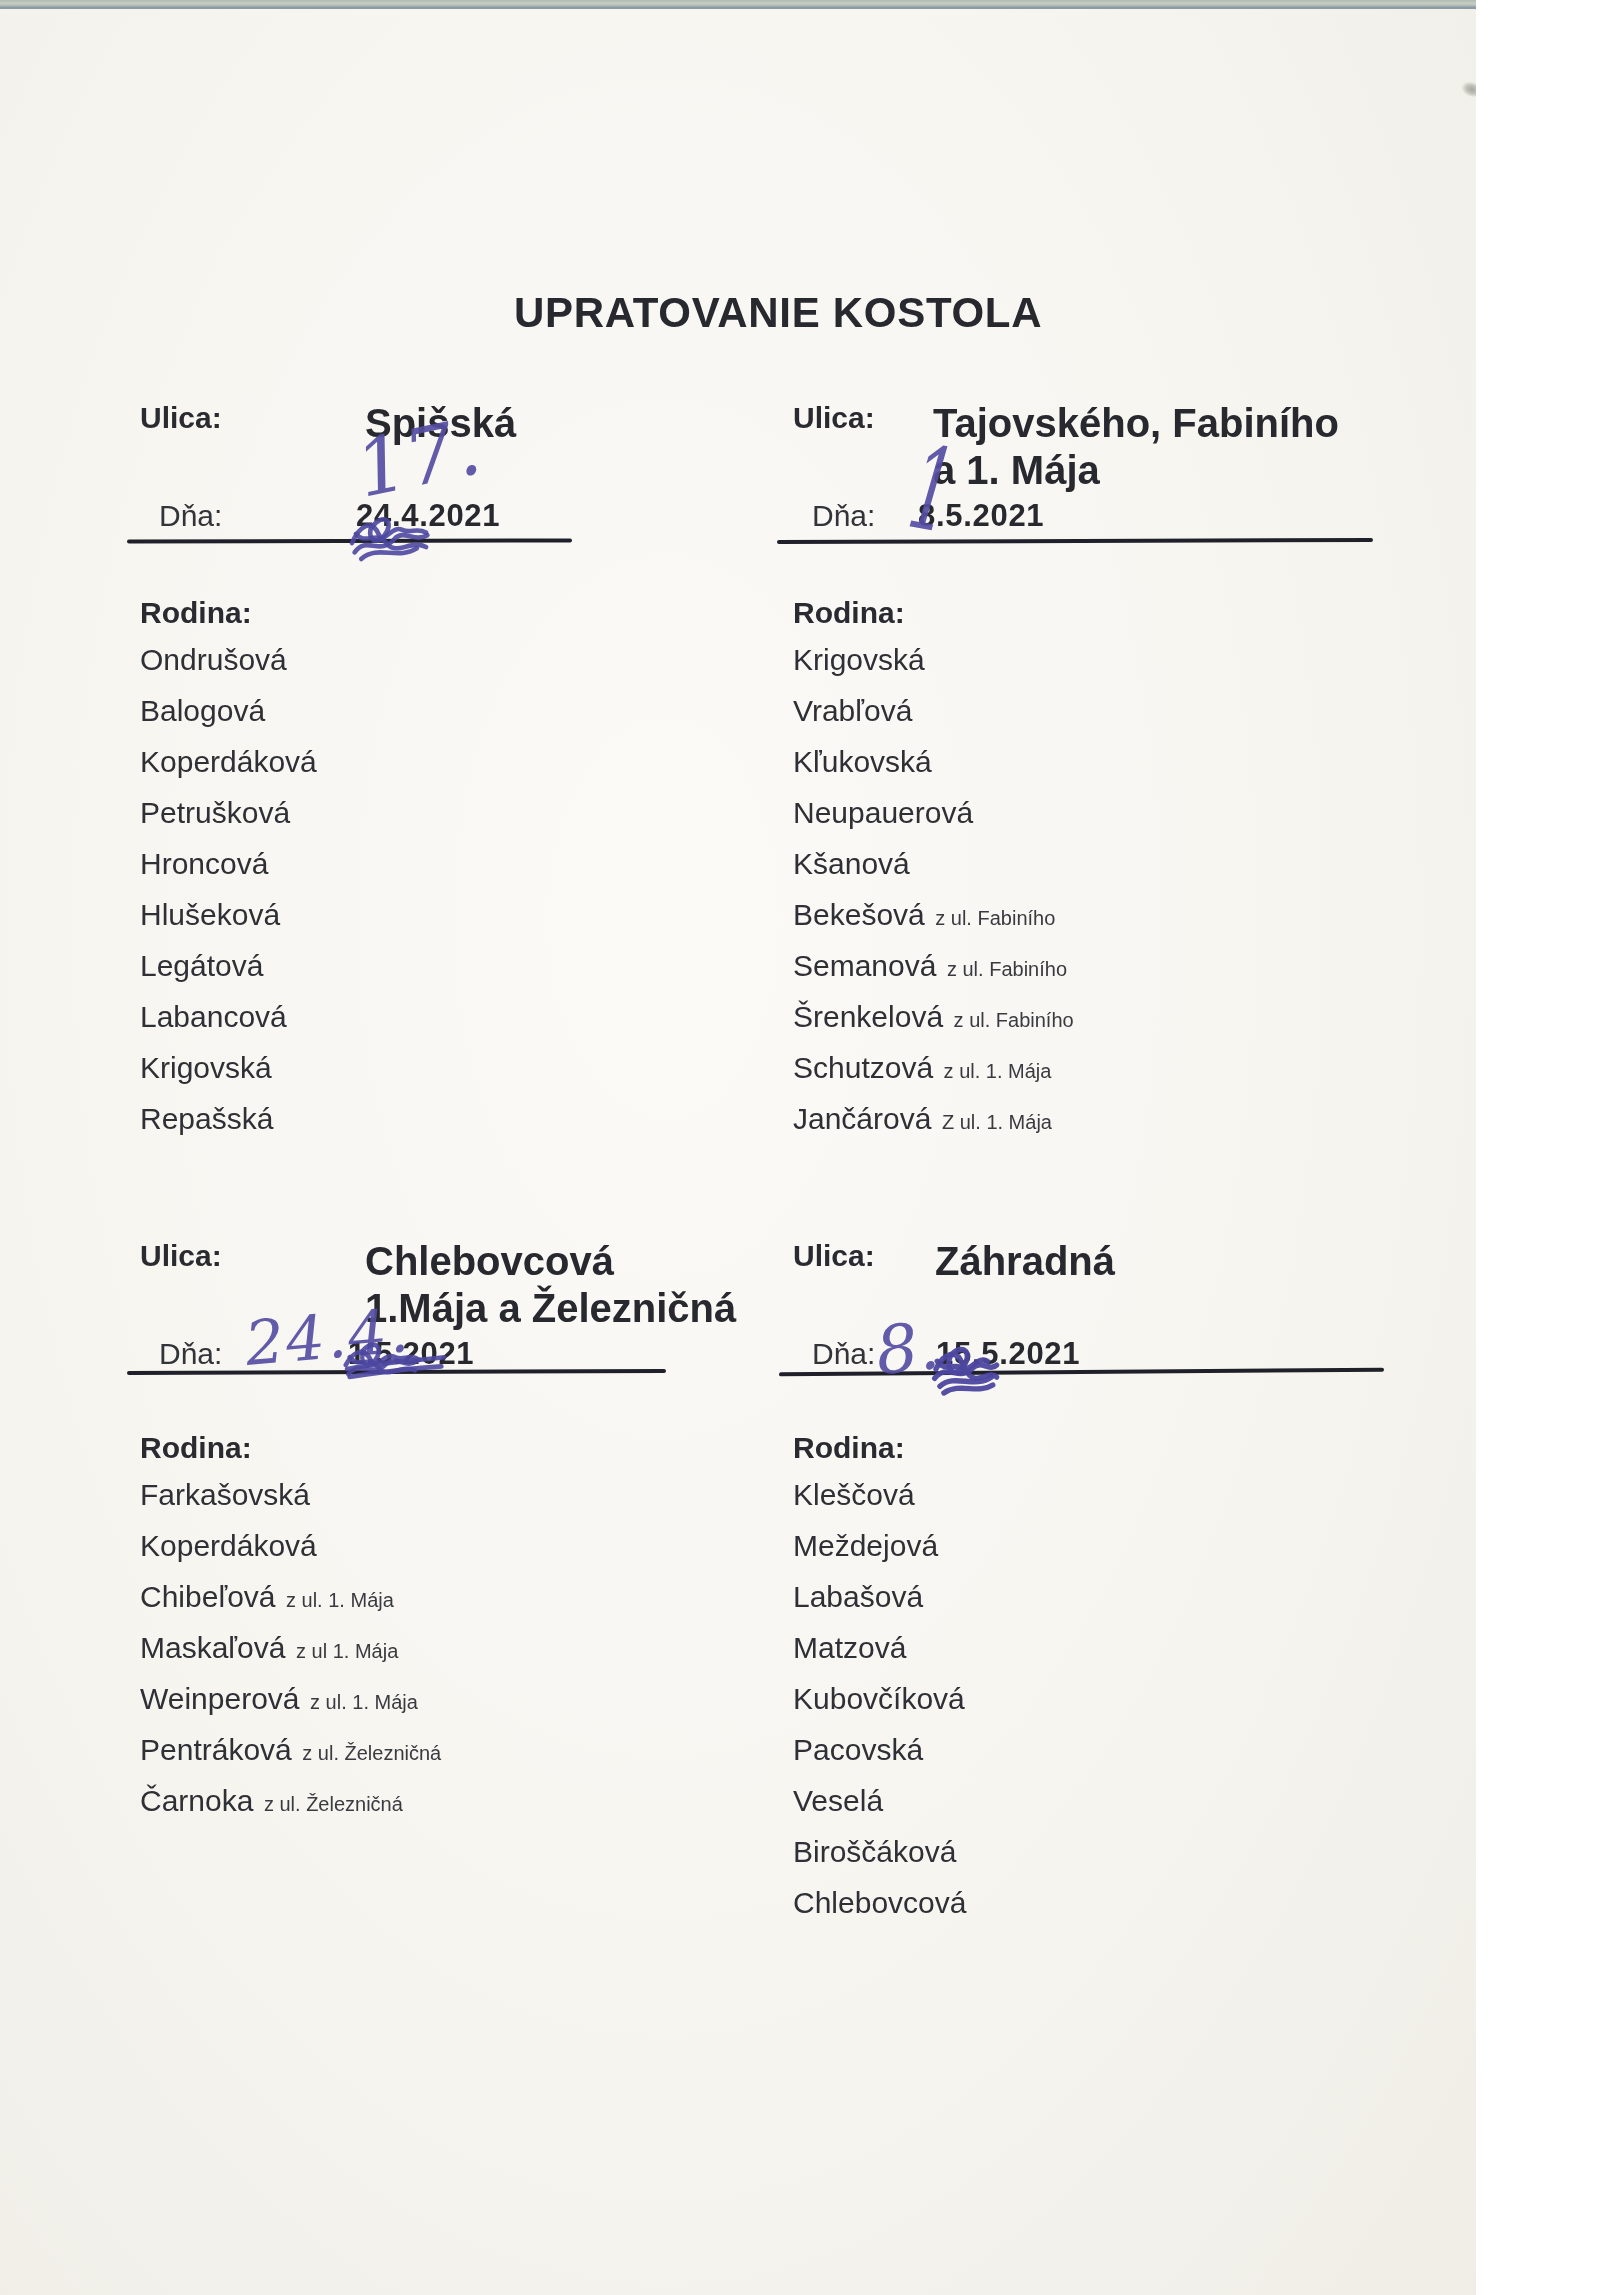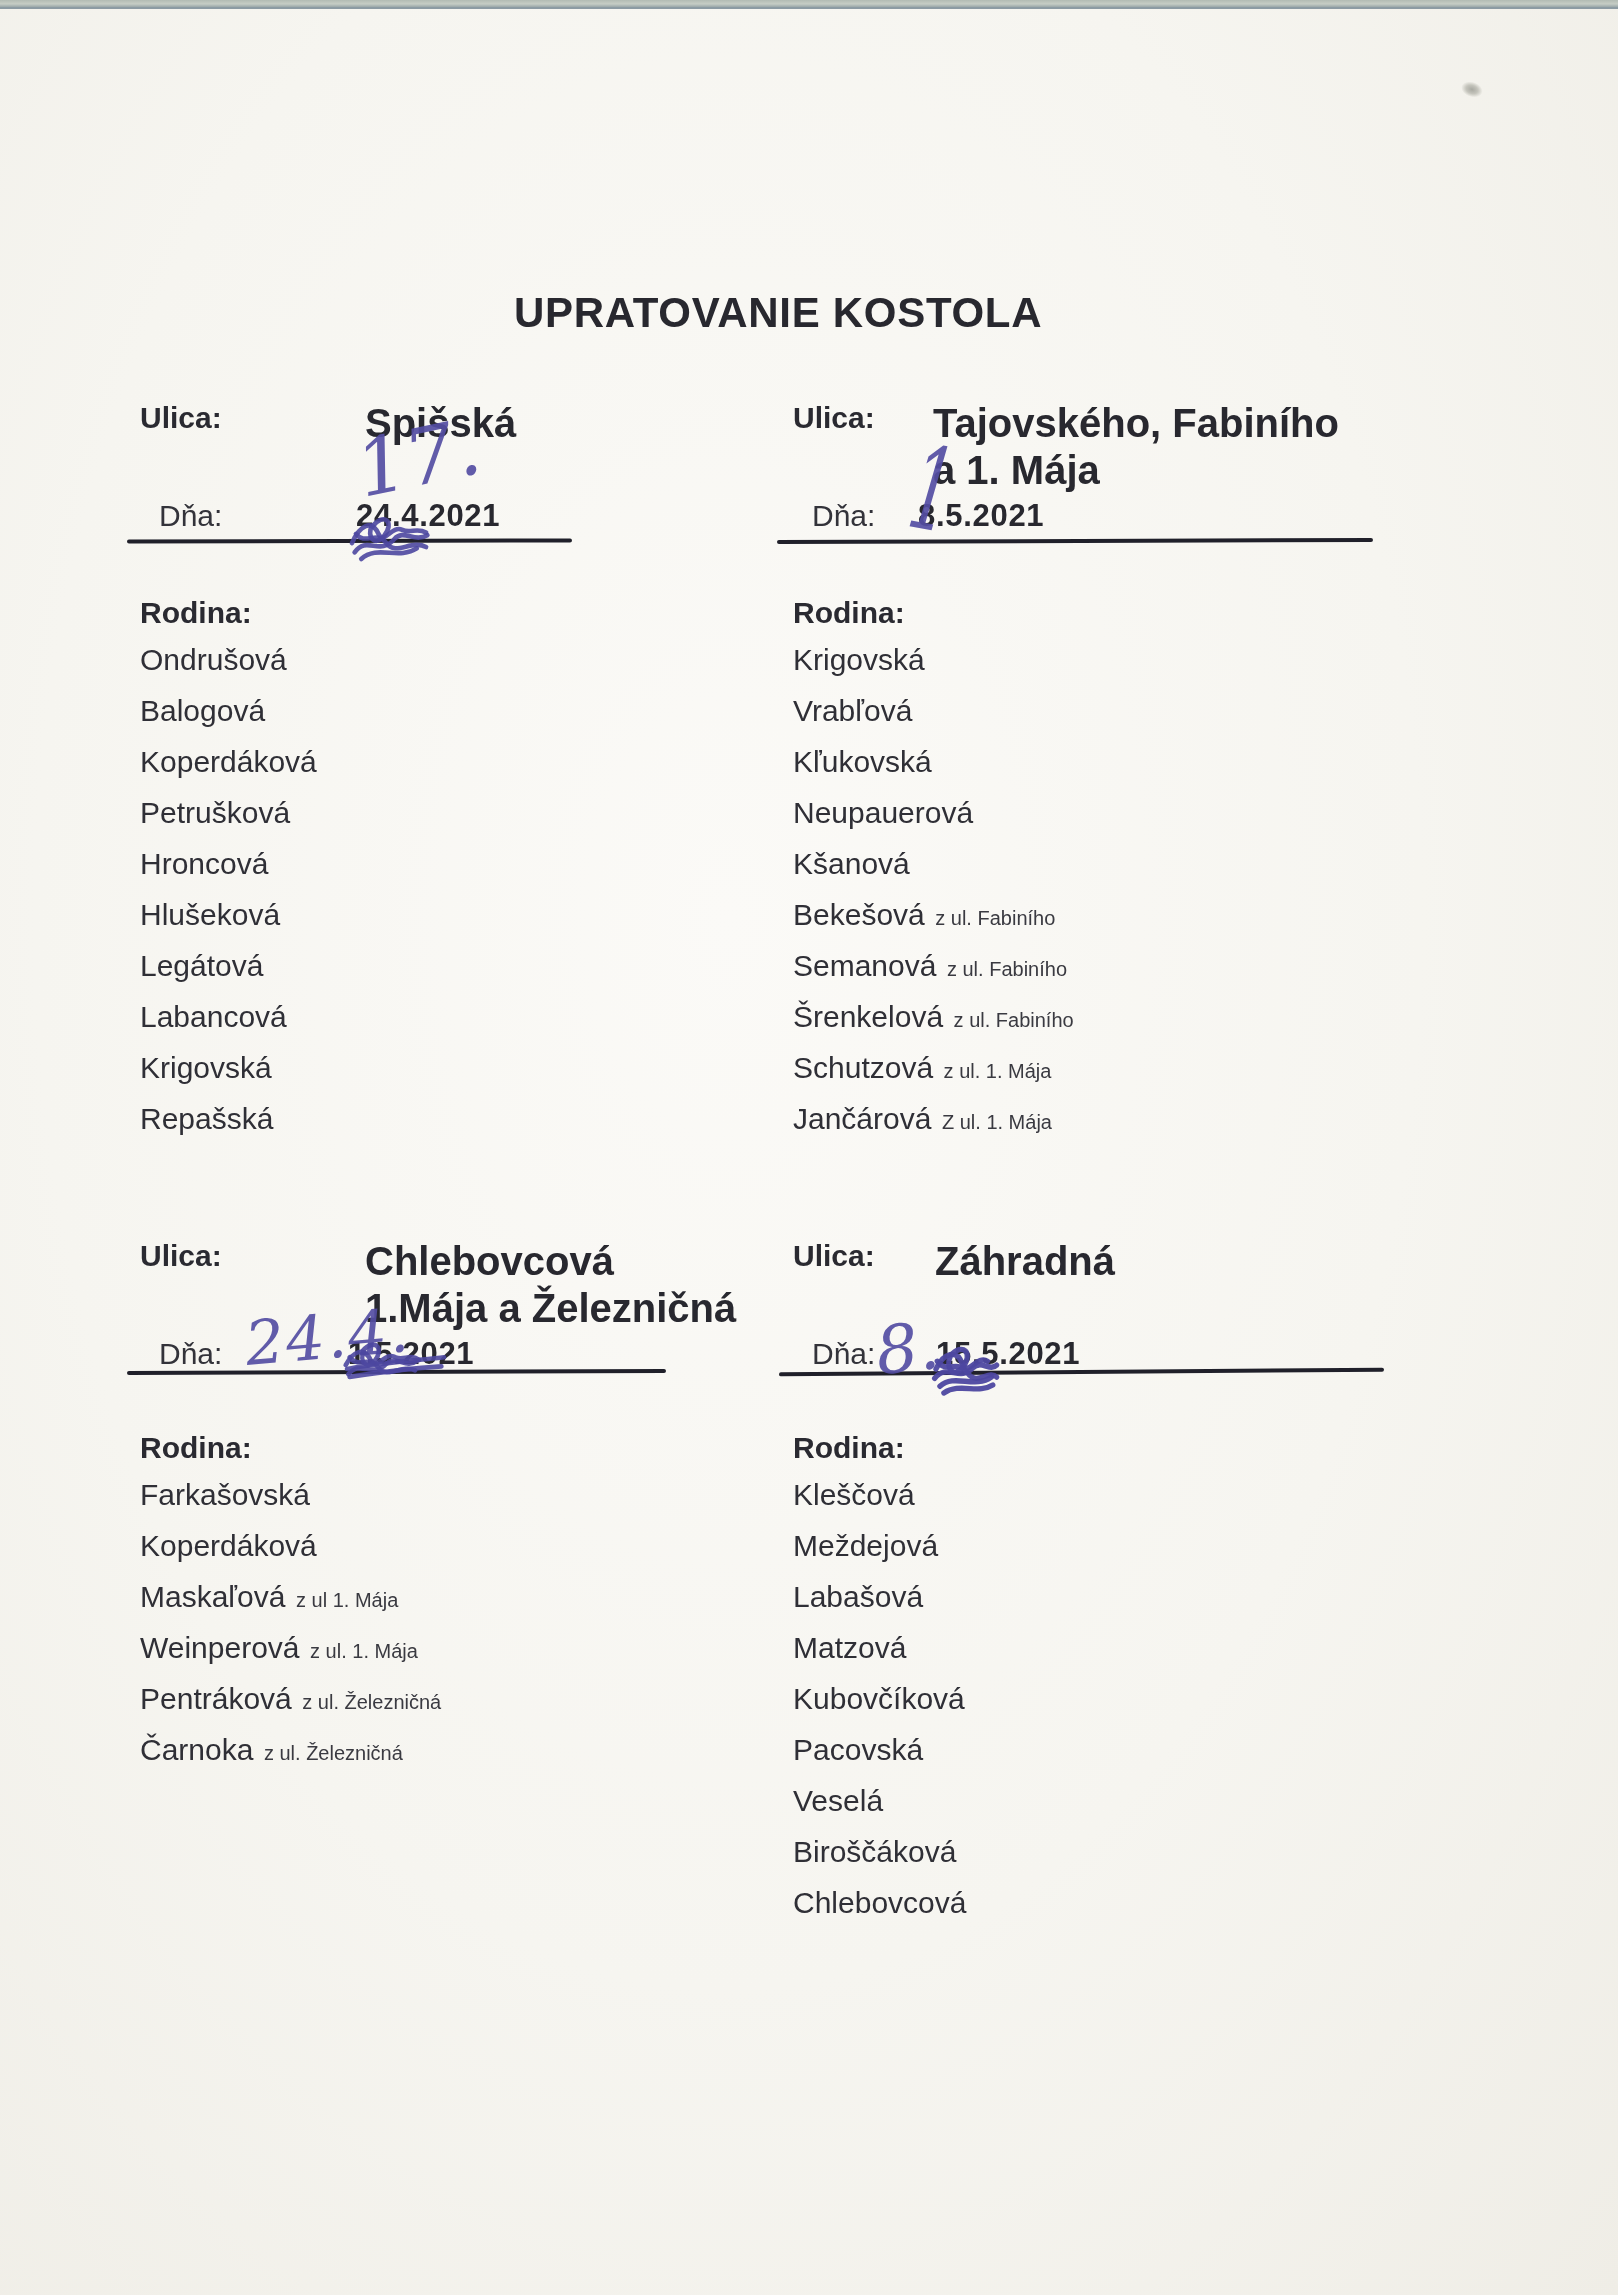--- a/index.html
+++ b/index.html
@@ -1,16 +1,16 @@
 <!DOCTYPE html>
 <html style="font-size:10.5px"><head>
 <meta charset="utf-8">
 <style>
   html,body{margin:0;padding:0;}
-  .page{position:relative;width:1618px;height:2295px;overflow:hidden;
+  .page{position:relative;width:1476px;height:2295px;overflow:hidden;
         background:#f6f5f1;
         background-image:radial-gradient(ellipse at 45% 40%, #fbfaf7 0%, #f6f5f0 55%, #efede6 100%);
         font-family:"Liberation Sans", sans-serif;color:#2c2c33;}
   .scan-edge{position:absolute;top:0;left:0;right:0;height:7.2px;
         background:linear-gradient(to bottom,#b2bbb3 0%,#c6cdc5 55%,#9aa7a8 100%);
         border-bottom:2px solid #8c9ba3;}
   .smudge{position:absolute;left:1461px;top:82px;width:22.4px;height:14.5px;
         background:radial-gradient(closest-side,#8f9088 0%,#b5b5ac 55%,transparent 100%);
         transform:rotate(18deg);opacity:.75;border-radius:50%;}
   .title{position:absolute;left:514px;top:289px;font-size:42px;font-weight:bold;
@@ -153,20 +153,21 @@
         <div class="fam-row"><span class="fam-name">Šrenkelová</span><span class="fam-note">z ul. Fabiního</span></div>
         <div class="fam-row"><span class="fam-name">Schutzová</span><span class="fam-note">z ul. 1. Mája</span></div>
         <div class="fam-row"><span class="fam-name">Jančárová</span><span class="fam-note">Z ul. 1. Mája</span></div>
       </div>
   </div>
   <div class="list list-bl">
     <span class="lbl rod">Rodina:</span>
     <div>
         <div class="fam-row"><span class="fam-name">Farkašovská</span></div>
         <div class="fam-row"><span class="fam-name">Koperdáková</span></div>
+        <div class="fam-row"><span class="fam-name">Chibeľová</span><span class="fam-note">z ul. 1. Mája</span></div>
         <div class="fam-row"><span class="fam-name">Maskaľová</span><span class="fam-note">z ul 1. Mája</span></div>
         <div class="fam-row"><span class="fam-name">Weinperová</span><span class="fam-note">z ul. 1. Mája</span></div>
         <div class="fam-row"><span class="fam-name">Pentráková</span><span class="fam-note">z ul. Železničná</span></div>
         <div class="fam-row"><span class="fam-name">Čarnoka</span><span class="fam-note">z ul. Železničná</span></div>
       </div>
   </div>
   <div class="list list-br">
     <span class="lbl rod">Rodina:</span>
     <div>
         <div class="fam-row"><span class="fam-name">Kleščová</span></div>

